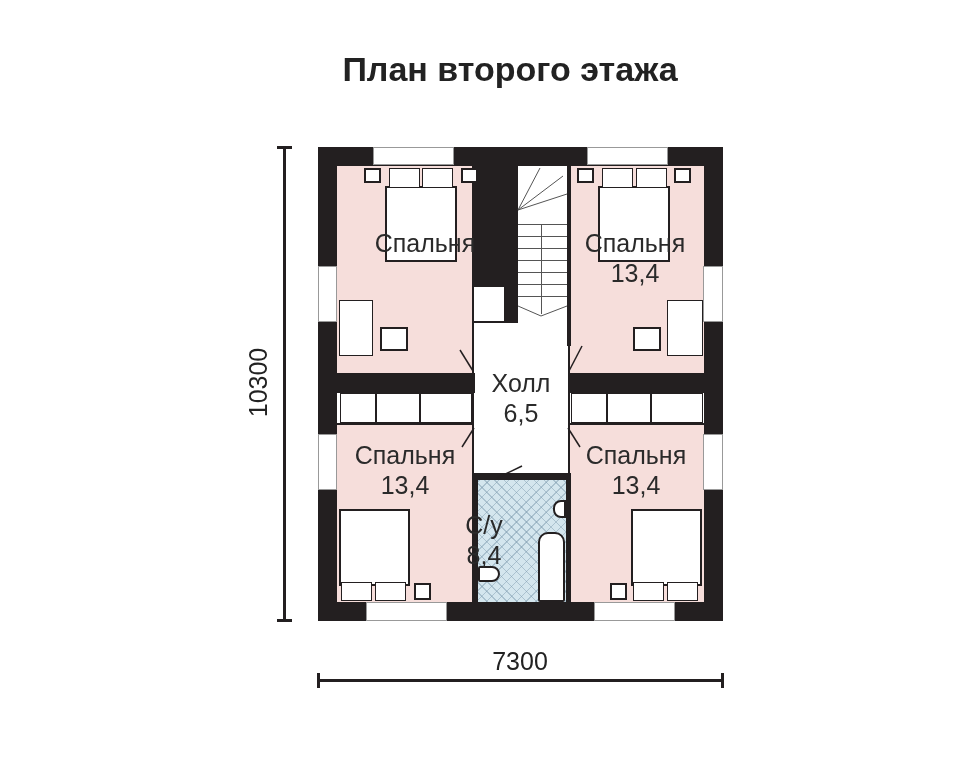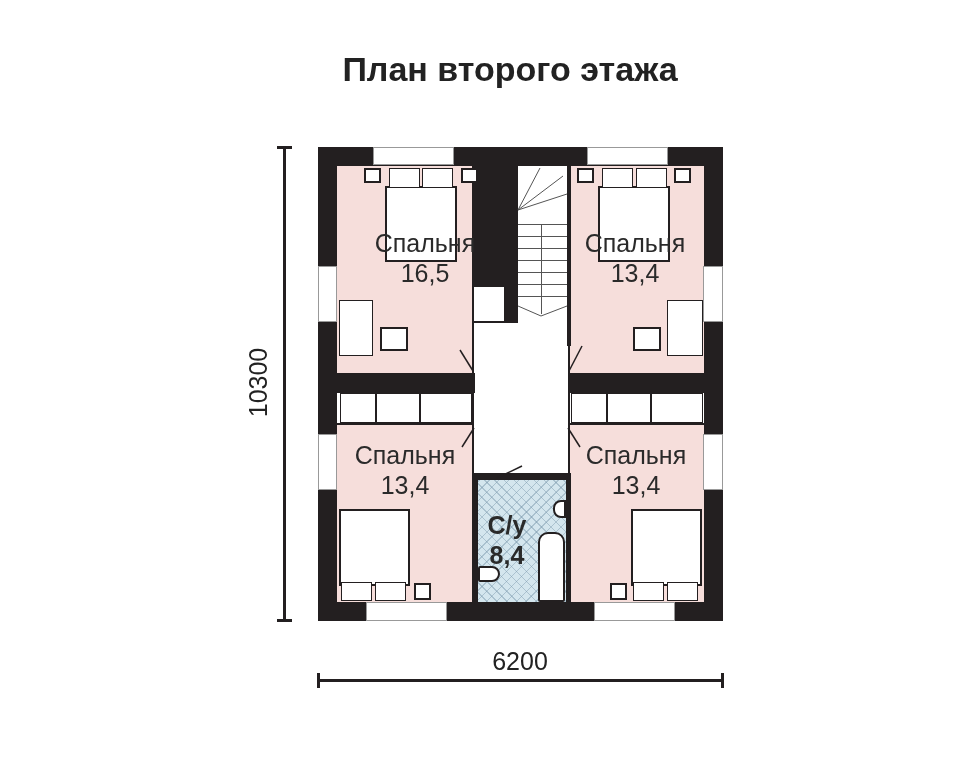--- a/index.html
+++ b/index.html
@@ -114,41 +114,44 @@
   <svg class="abs" style="left:0;top:0;" width="978" height="768">
     <line x1="460" y1="350" x2="473" y2="371" stroke="#231f20" stroke-width="1.5"></line>
     <line x1="582" y1="346" x2="569" y2="371" stroke="#231f20" stroke-width="1.5"></line>
     <line x1="462" y1="447" x2="474" y2="428" stroke="#231f20" stroke-width="1.5"></line>
     <line x1="580" y1="447" x2="568" y2="428" stroke="#231f20" stroke-width="1.5"></line>
     <line x1="497" y1="478" x2="522" y2="466" stroke="#231f20" stroke-width="1.5"></line>
   </svg>
 
   <div class="label" style="left:340px;top:228px;width:170px;">
     <div>Спальня</div>
-    <div>16,5</div>
   </div>
   <div class="label" style="left:555px;top:228px;width:160px;">
     <div>Спальня</div>
     <div>13,4</div>
+  </div>
+  <div class="label" style="left:474px;top:368px;width:94px;">
+    <div>Холл</div>
+    <div>6,5</div>
   </div>
   <div class="label" style="left:325px;top:440px;width:160px;">
     <div>Спальня</div>
     <div>13,4</div>
   </div>
   <div class="label" style="left:556px;top:440px;width:160px;">
     <div>Спальня</div>
     <div>13,4</div>
   </div>
-  <div class="label" style="left:472px;top:510px;width:70px;font-weight:bold;">
+  <div class="label" style="left:449px;top:510px;width:70px;">
     <div>С/у</div>
     <div>8,4</div>
   </div>
 
   <div class="abs" style="left:283px;top:147px;width:3px;height:474px;background:#231f20;"></div>
   <div class="abs" style="left:277px;top:146px;width:15px;height:3px;background:#231f20;"></div>
   <div class="abs" style="left:277px;top:619px;width:15px;height:3px;background:#231f20;"></div>
   <div class="dim-text" style="left:208px;top:368px;width:100px;text-align:center;transform:rotate(-90deg);">10300</div>
 
   <div class="abs" style="left:318px;top:679px;width:405px;height:3px;background:#231f20;"></div>
   <div class="abs" style="left:317px;top:673px;width:3px;height:15px;background:#231f20;"></div>
   <div class="abs" style="left:721px;top:673px;width:3px;height:15px;background:#231f20;"></div>
-  <div class="dim-text" style="left:470px;top:647px;width:100px;text-align:center;">6200</div>
+  <div class="dim-text" style="left:470px;top:647px;width:100px;text-align:center;">7300</div>
 </div>
 
 </body></html>

